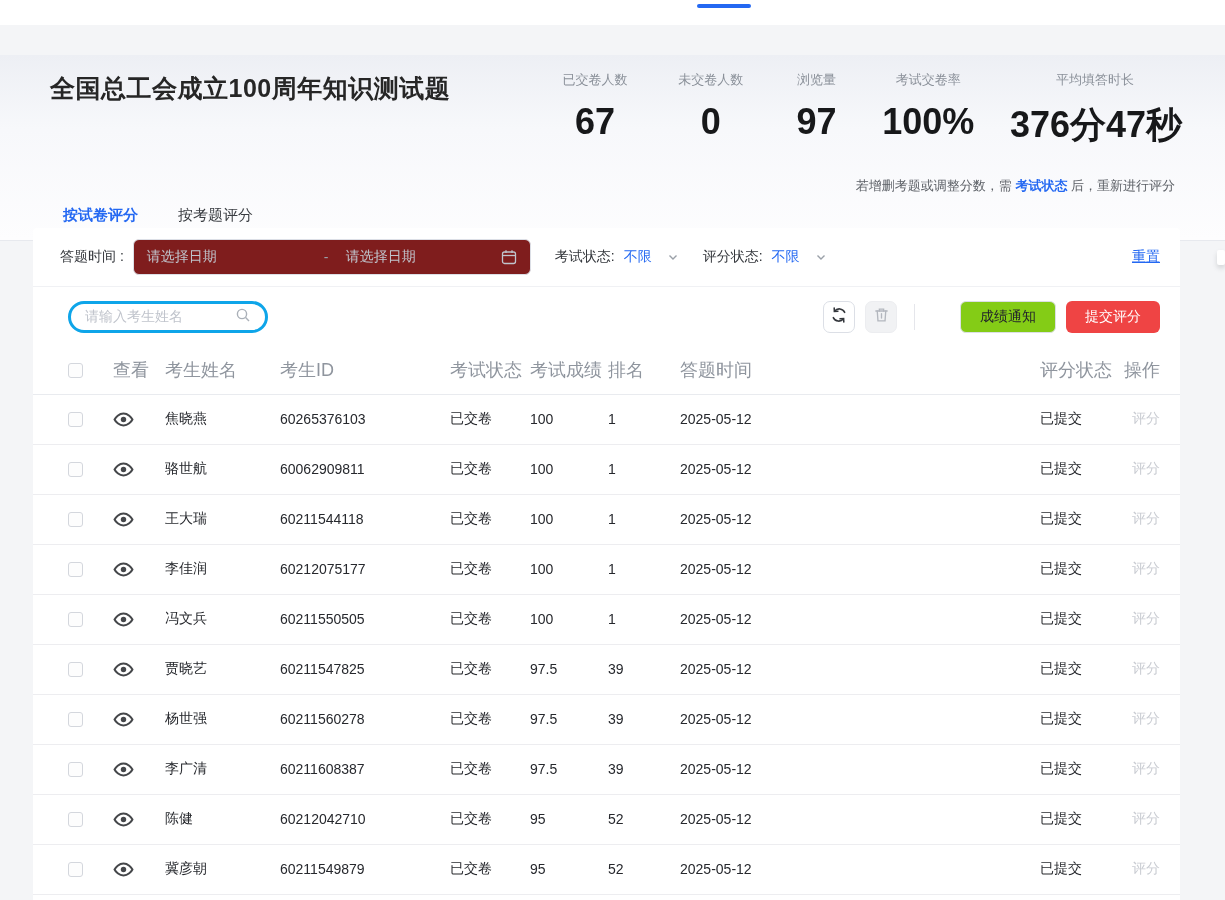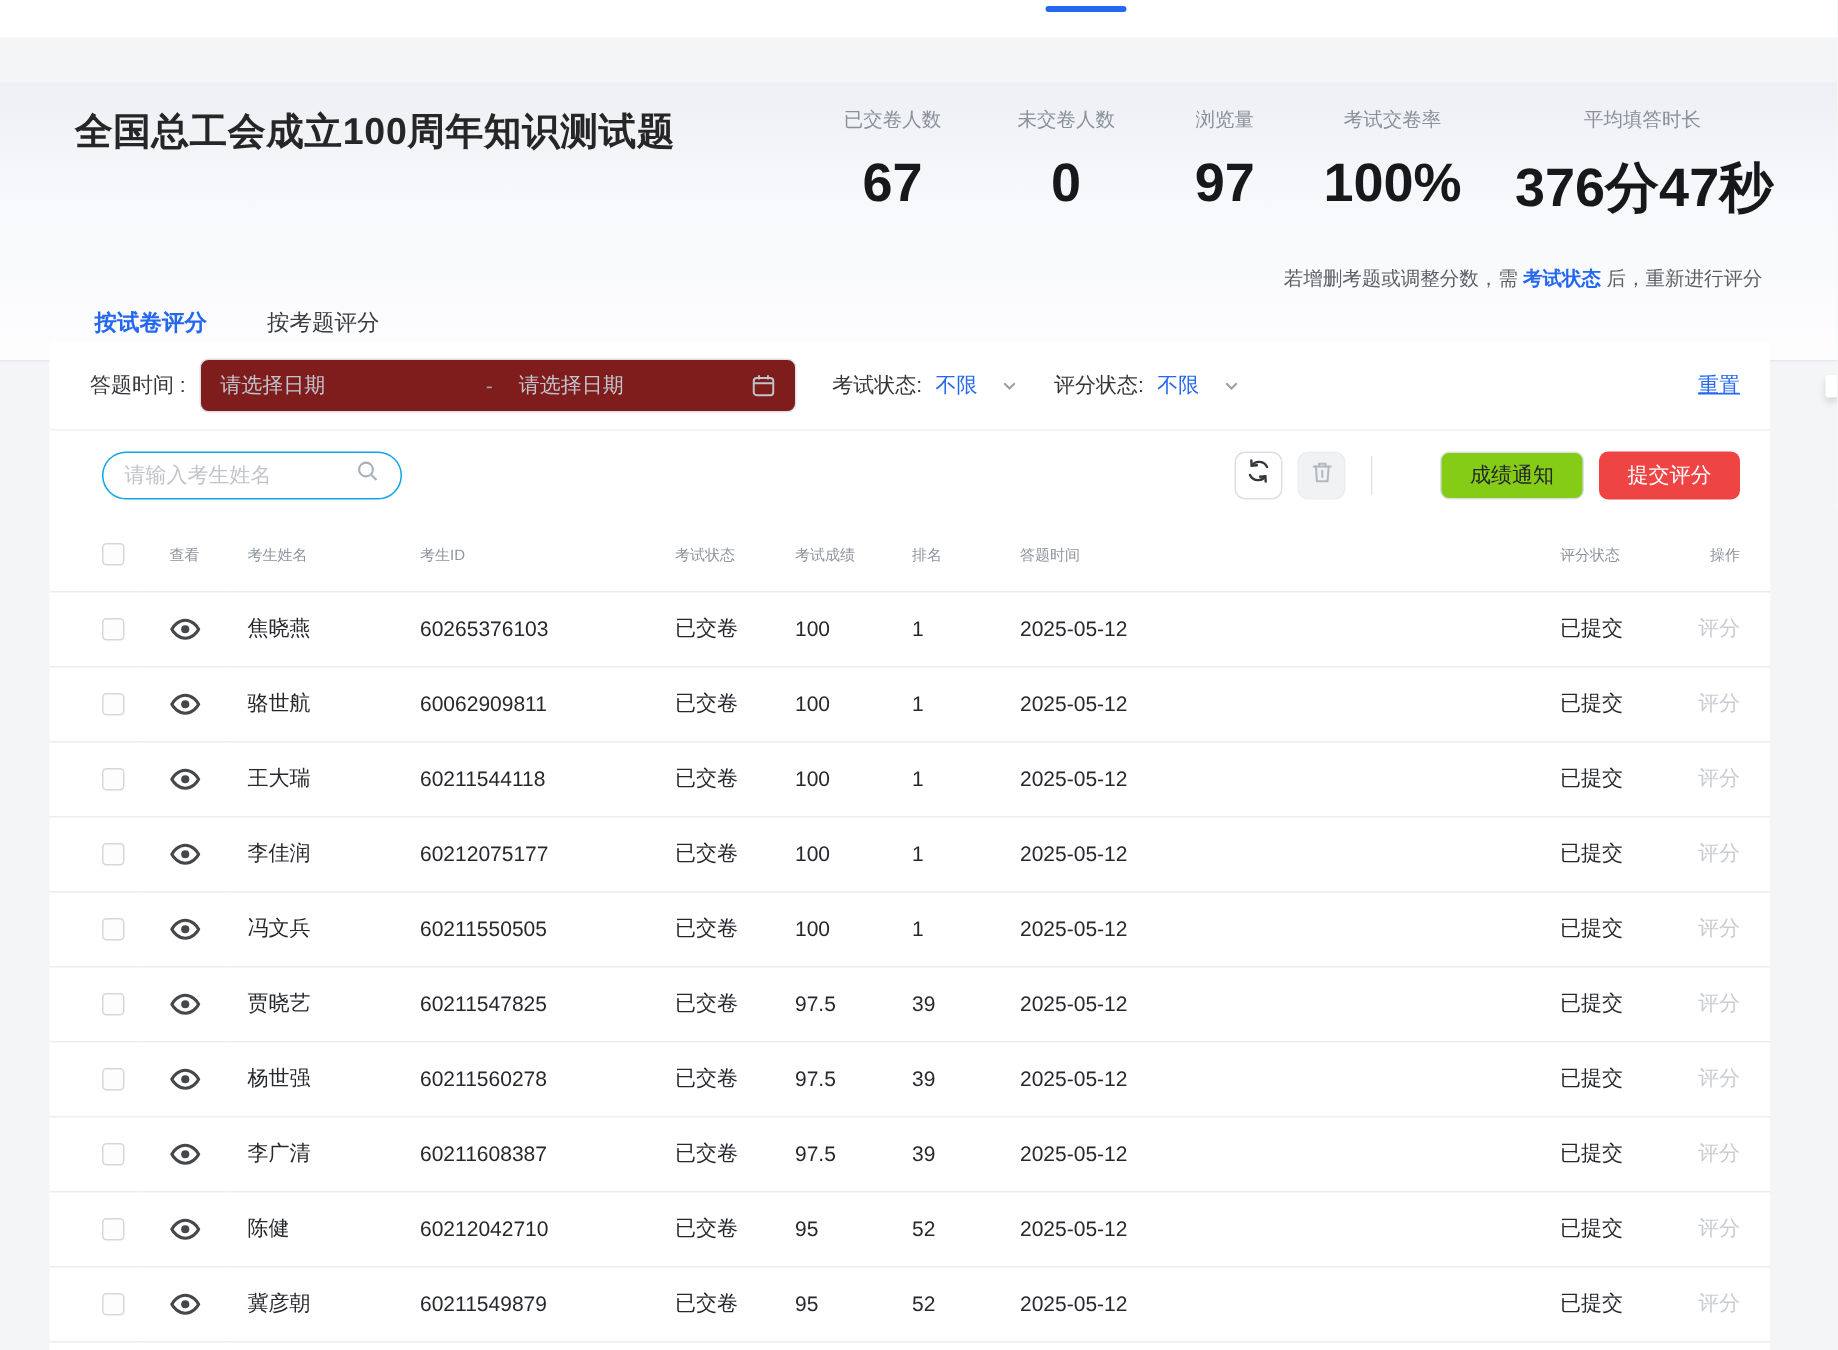--- a/index.html
+++ b/index.html
@@ -47,37 +47,37 @@
   .date-sep { color:#9aa0a8; width:22px; }
   .date-ph.end { flex:1; }
   .cal-icon { display:flex; }
   .filter-item { display:flex; align-items:center; margin-left:24px; }
   .filter-value { color:#2468f2; margin-left:9px; cursor:pointer; }
   .chev { margin-left:15px; display:flex; cursor:pointer; }
   .reset-link { margin-left:auto; color:#2468f2; font-size:14px; text-decoration:underline; cursor:pointer; }
 
   
   .toolbar-row { display:flex; align-items:center; height:59px; padding:0 20px 0 35px; }
-  .search-box { display:flex; align-items:center; width:200px; height:32px; border:1px solid #0ea5e9;
+  .search-box { display:flex; align-items:center; width:200px; height:32px; border:3px solid #0ea5e9;
                 border-radius:16px; padding:0 14px; background:#fff; cursor:text; }
   .search-ph { flex:1; font-size:14px; color:#c0c4cc; }
   .tool-right { margin-left:auto; display:flex; align-items:center; gap:10px; }
   .icon-btn { width:32px; height:32px; border:1px solid #dcdfe6; border-radius:7px; background:#fff;
               display:flex; align-items:center; justify-content:center; cursor:pointer; }
   .icon-btn.disabled { background:#f1f2f4; border-color:#ecedf0; cursor:default; }
   .v-divider { width:1px; height:26px; background:#e5e6eb; margin:0 7px; }
   .btn { height:32px; padding:0 19px; border-radius:6px; font-size:14px; display:flex; align-items:center; cursor:pointer; }
   .btn.outline { border:1px solid #dcdfe6; background:#84cc16; color:#24262b;margin-left:28px; }
   .btn.primary-disabled { border:none; background:#ef4444; color:#ffffff; }
 
   
   table { width:100%; border-collapse:collapse; table-layout:fixed; }
   col.c1{width:62px} col.c2{width:58px} col.c3{width:115px} col.c4{width:170px} col.c5{width:80px}
   col.c6{width:78px} col.c7{width:72px} col.c8{width:360px} col.c9{width:80px} col.c10{width:72px}
-  th { height:48px; font-weight:normal; font-size:10px; color:#8f959e; text-align:left;
+  th { height:48px; font-weight:normal; font-size:18px; color:#8f959e; text-align:left;
        border-bottom:1px solid #e9ebef; padding:0 0 0 12px; white-space:nowrap; }
   th.c-check, td.c-check { padding-left:35px; }
   th.c-view, td.c-view { text-align:left; padding-left:18px; }
   th.c-action, td.c-action { text-align:right; padding:0 20px 0 0; }
   td { height:50px; font-size:14px; color:#26282d; border-bottom:1px solid #ededf0;
        padding:0 0 0 12px; white-space:nowrap; overflow:hidden; }
   .checkbox { display:inline-block; width:15px; height:15px; border:1px solid #d4d7dd; border-radius:3px;
               background:#fdfdfd; vertical-align:middle; cursor:pointer; }
   .eye { display:inline-flex; vertical-align:middle; cursor:pointer; }
   .action-disabled { color:#c9ccd2; cursor:default; }

